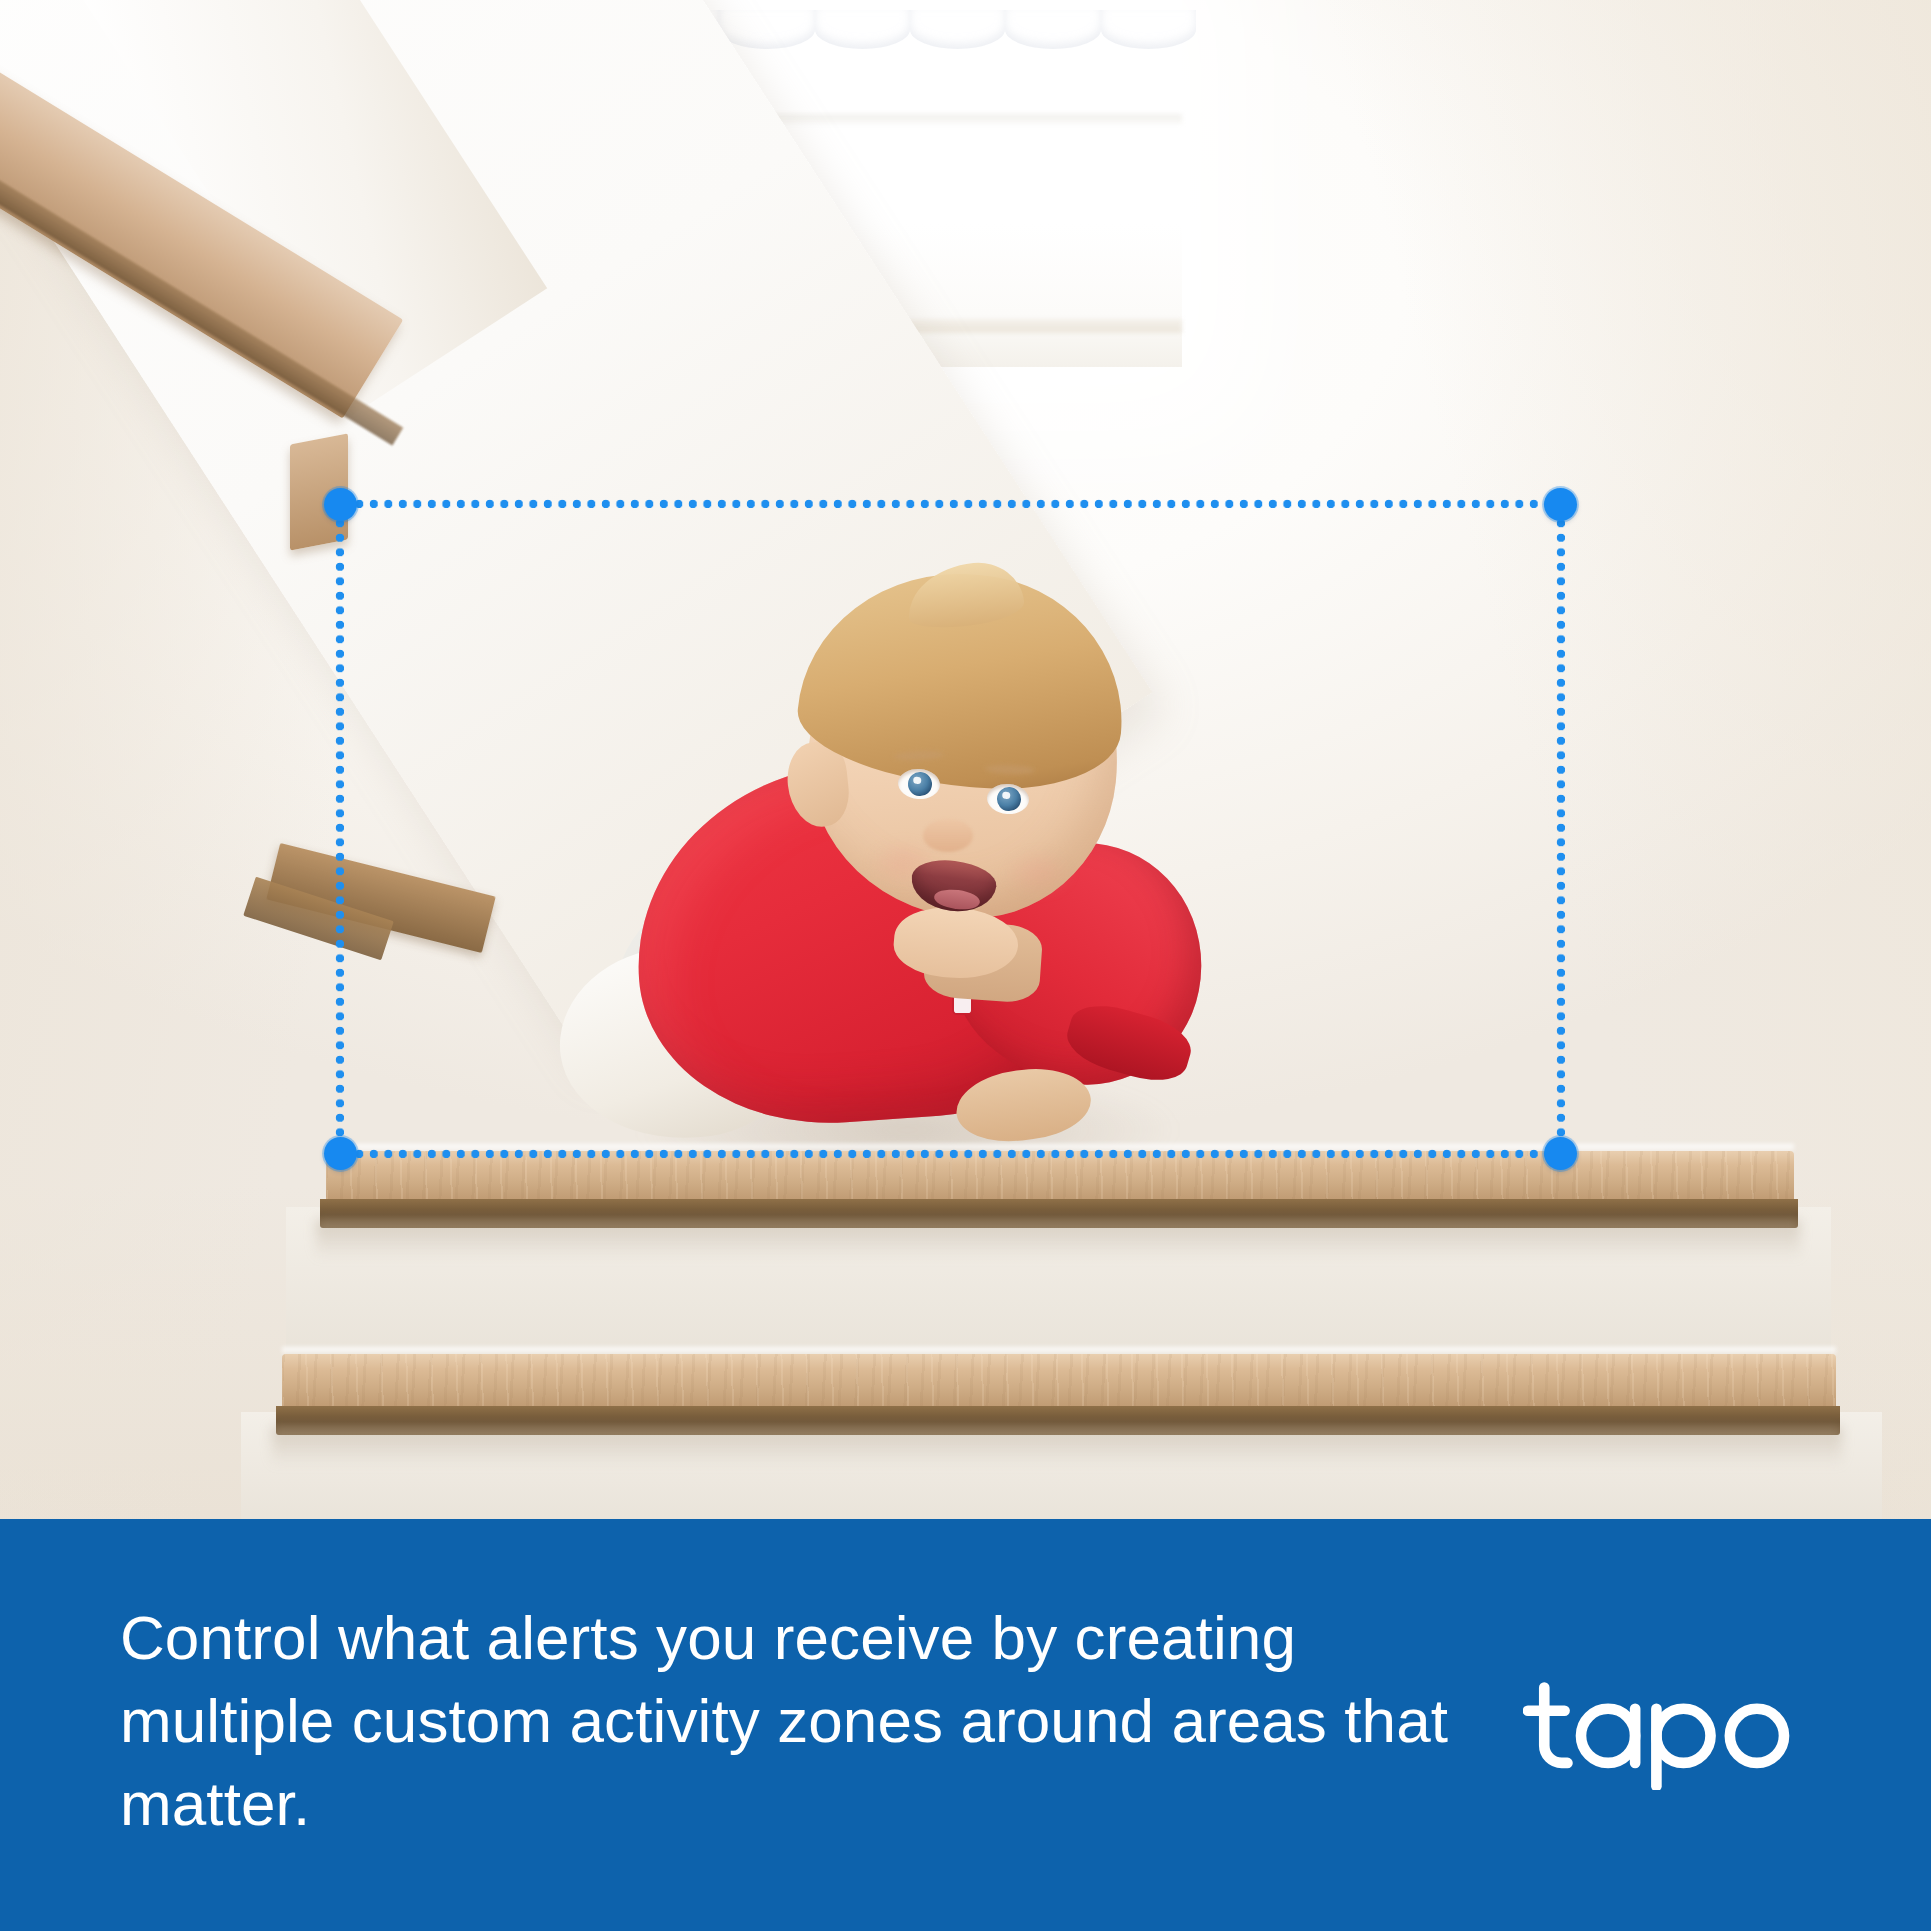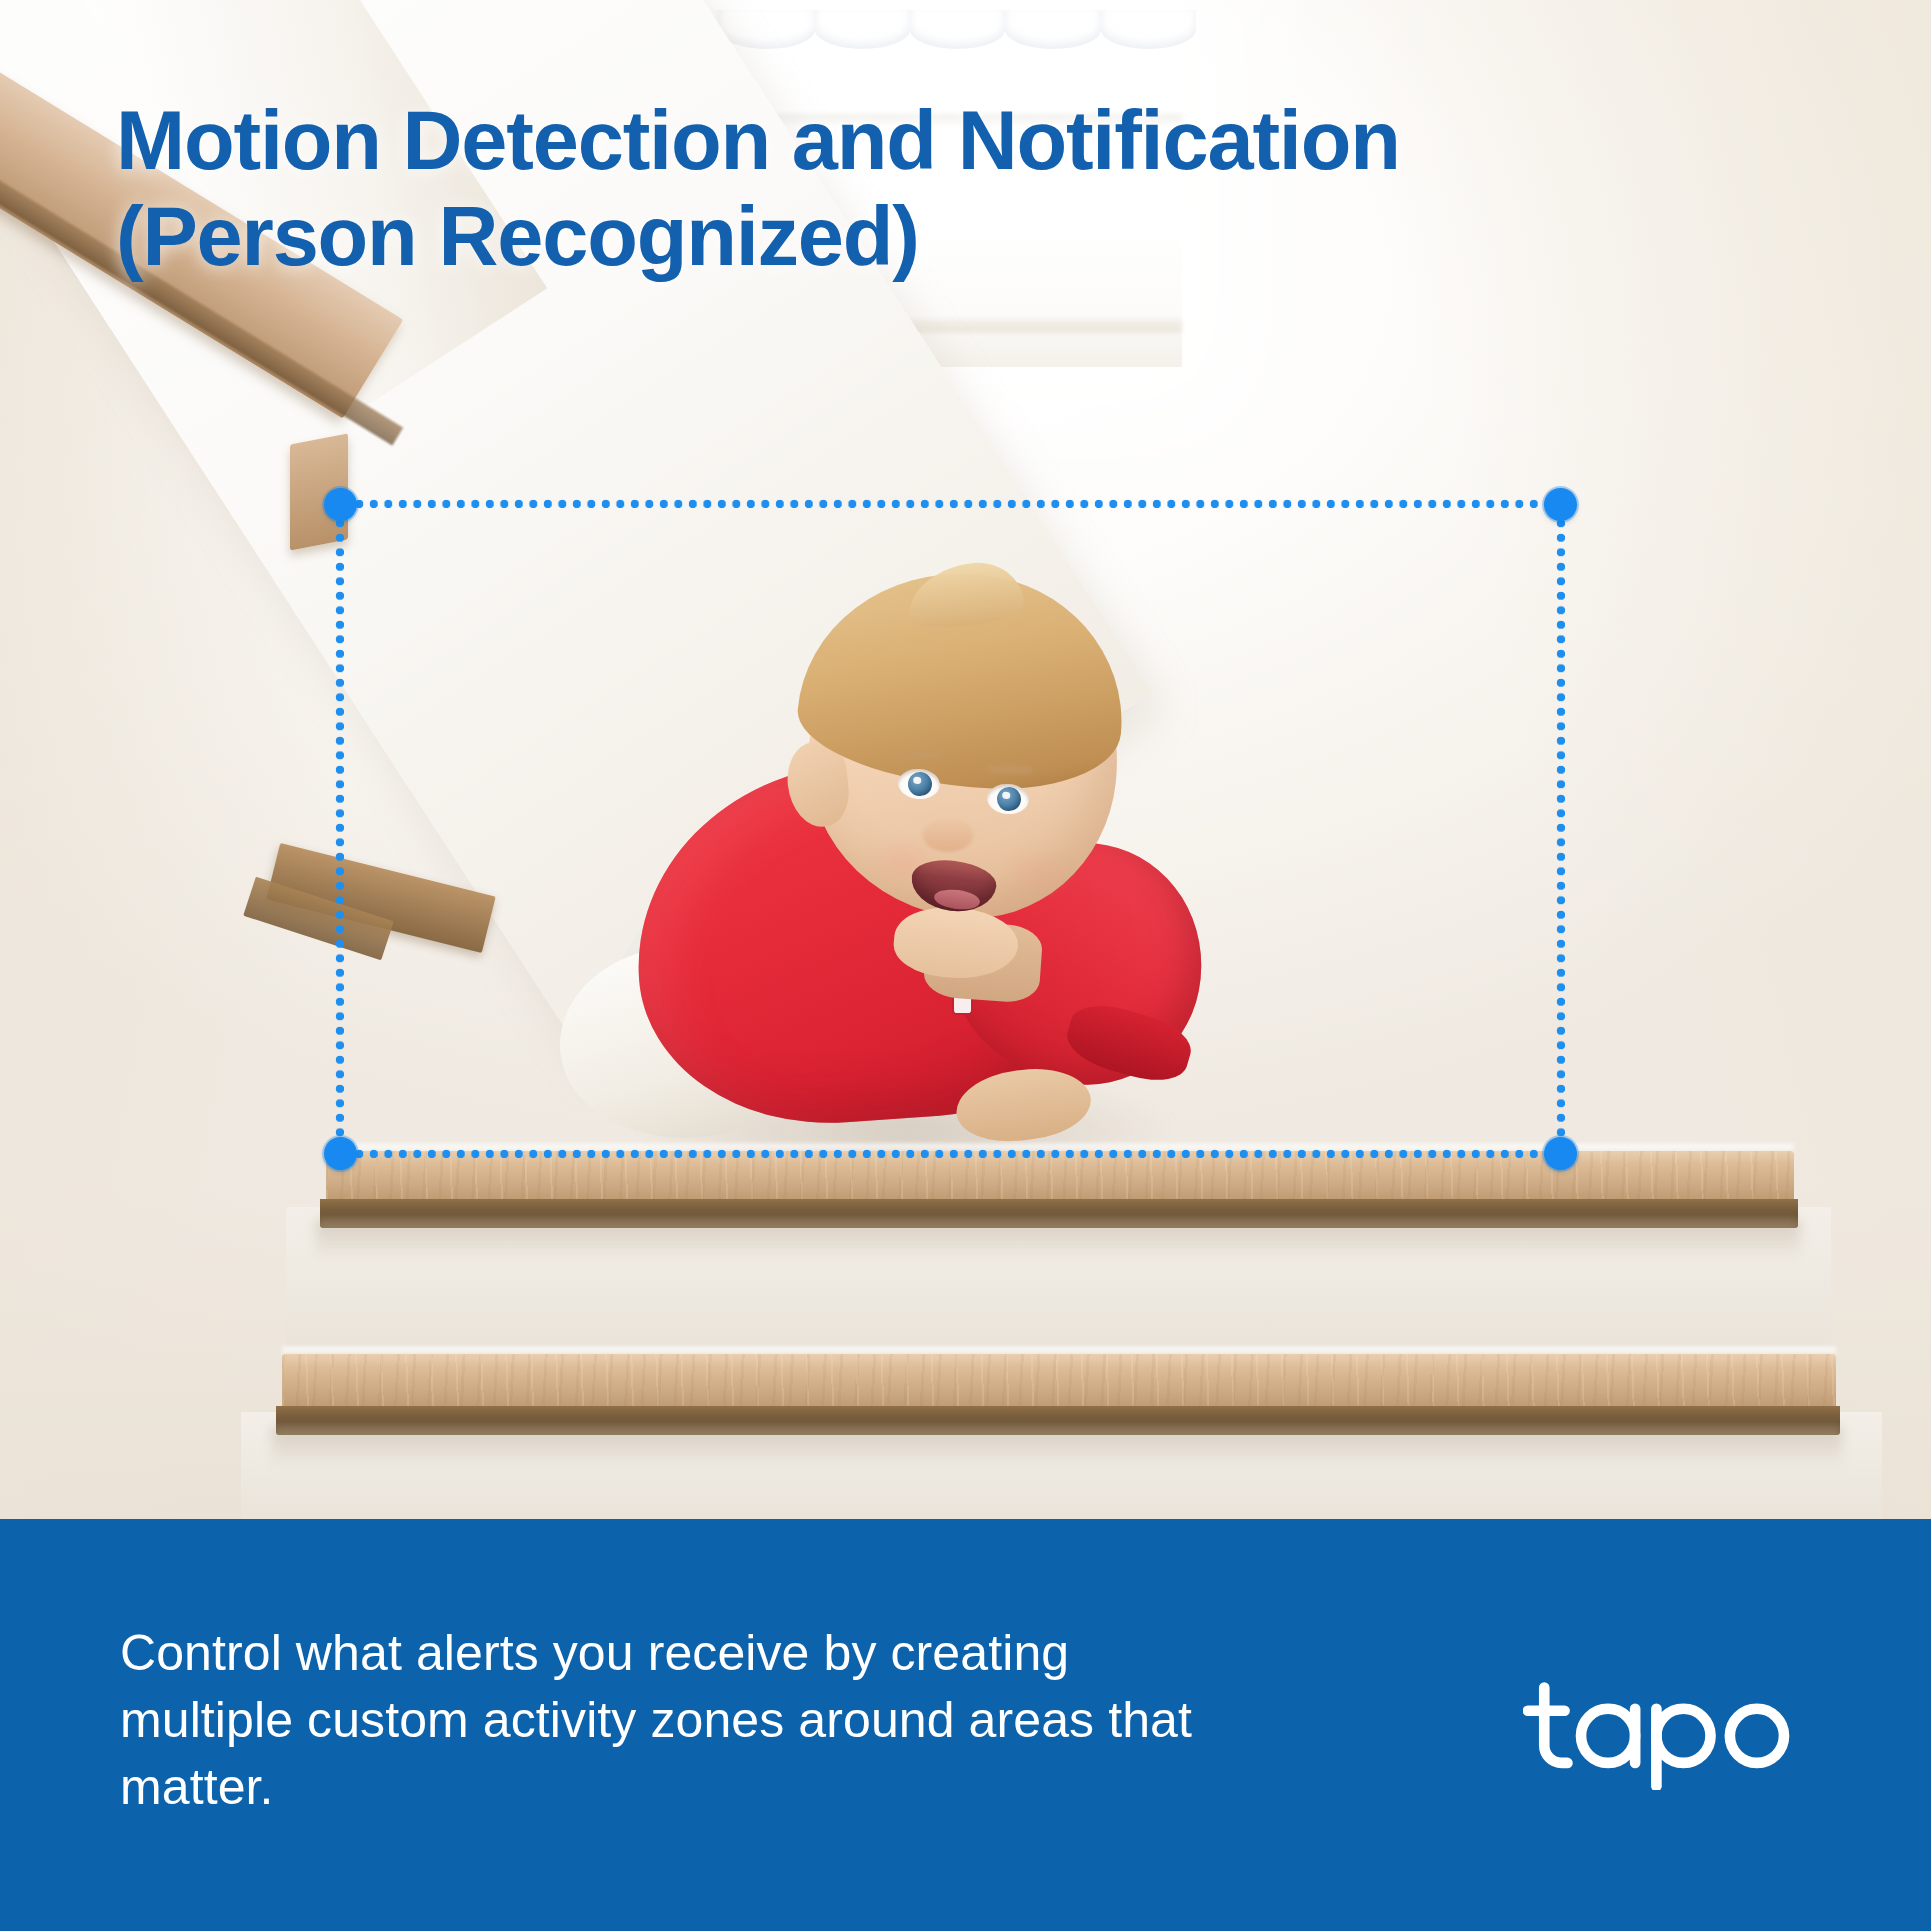--- a/index.html
+++ b/index.html
@@ -360,21 +360,21 @@
     position:absolute; left:0; top:1519px; width:1931px; height:412px;
     background:#0d62ac;
   }
   .footer-inner{
     position:absolute; inset:0;
     display:flex; align-items:center; justify-content:space-between;
     padding:0 89px 0 120px;
   }
   .footer-text{
     color:#ffffff;
-    font-size:50px;
+    font-size:62px;
     line-height:1.34;
     font-weight:400;
     letter-spacing:0.1px;
     max-width:1342px;
     white-space:pre-line;
     padding-bottom:9.7px;
   }
   .logo{
     margin-right:29px; margin-top:17.4px;
     display:block;
@@ -467,22 +467,20 @@
       <div class="edge h top"></div>
       <div class="edge h bottom"></div>
       <div class="edge v left"></div>
       <div class="edge v right"></div>
       <div class="handle tl"></div>
       <div class="handle tr"></div>
       <div class="handle bl"></div>
       <div class="handle br"></div>
     </div>
 
-    <h1 class="title">Motion Detection and Notification
-(Person Recognized)</h1>
   </div>
 
   <div class="footer">
     <div class="footer-inner">
       <p class="footer-text">Control what alerts you receive by creating
 multiple custom activity zones around areas that
 matter.</p>
 
       <div class="logo" aria-label="tapo">
         <svg width="290" height="116" viewBox="0 0 300 120" fill="none" xmlns="http://www.w3.org/2000/svg">

